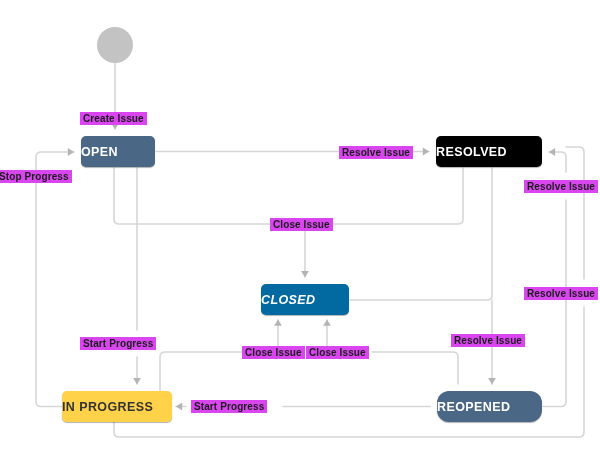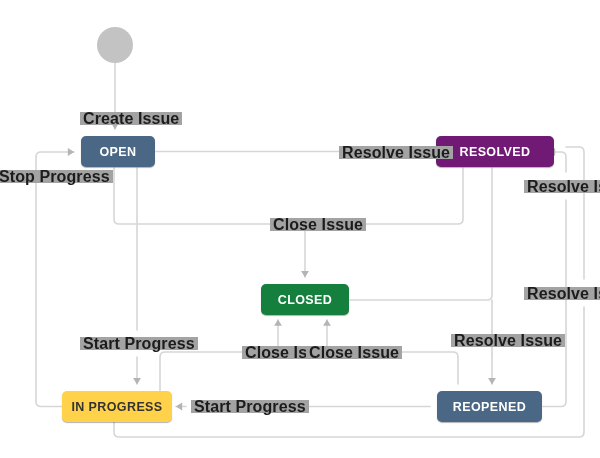--- a/index.html
+++ b/index.html
@@ -23,35 +23,34 @@
     left: 0;
     top: 0;
     width: 600px;
     height: 458px;
   }
   .node {
     position: absolute;
     box-sizing: border-box;
     display: flex;
     align-items: center;
-    justify-content: center;
     border-radius: 5px;
     font-size: 12.5px;
     font-weight: bold;
     letter-spacing: 0.4px;
     white-space: nowrap;
     box-shadow: 0 1px 1px rgba(0,0,0,0.30);
   }
   .edge-label {
     position: absolute;
-    font-size: 16px;
+    font-size: 10px;
     font-weight: bold;
     color: #1c1c1c;
     white-space: nowrap;
-    background: #a3a3a3;
+    background: #d946ef;
     padding: 0 3px;
     line-height: 13px;
     letter-spacing: 0.1px;
   }
   .start-node {
     position: absolute;
     border-radius: 50%;
     background: #c3c3c3;
   }
 </style>
@@ -112,33 +111,33 @@
       <path d="M186,406.5 L176,406.5" marker-end="url(#arrowLeft)"></path>
     </g>
   </svg>
 
   <div class="start-node" style="left: 97px; top: 27px; width: 36px; height: 36px; background: rgb(195, 195, 195);"></div>
 
   <div class="node" style="left: 81px; top: 136px; width: 74px; height: 31px; background: rgb(74, 103, 133); color: rgb(255, 255, 255);">
     <span>OPEN</span>
   </div>
 
-  <div class="node" style="left: 436px; top: 136px; width: 118px; height: 31px; background: #701a75; color: rgb(255, 255, 255);">
+  <div class="node" style="left: 436px; top: 136px; width: 106px; height: 31px; background: #000000; color: rgb(255, 255, 255);">
     <span>RESOLVED</span>
   </div>
 
-  <div class="node" style="left: 261px; top: 284px; width: 88px; height: 31px; background: #15803d; color: rgb(255, 255, 255);">
+  <div class="node" style="left: 261px; top: 284px; width: 88px; height: 31px; background: #0369a1; color: rgb(255, 255, 255); font-style: italic;">
     <span>CLOSED</span>
   </div>
 
   <div class="node" style="left: 62px; top: 391px; width: 110px; height: 31px; background: rgb(255, 210, 74); color: rgb(51, 51, 51);">
     <span>IN PROGRESS</span>
   </div>
 
-  <div class="node" style="left: 437px; top: 391px; width: 105px; height: 31px; background: rgb(74, 103, 133); color: rgb(255, 255, 255);">
+  <div class="node" style="left: 437px; top: 391px; width: 105px; height: 31px; background: rgb(74, 103, 133); color: rgb(255, 255, 255); border-radius: 12px;">
     <span>REOPENED</span>
   </div>
 
   <div class="edge-label" style="left: 80px; top: 112px;">Create Issue</div>
   <div class="edge-label" style="left: 339px; top: 146px;">Resolve Issue</div>
   <div class="edge-label" style="left: -4px; top: 170px;">Stop Progress</div>
   <div class="edge-label" style="left: 270px; top: 218px;">Close Issue</div>
   <div class="edge-label" style="left: 524px; top: 180px;">Resolve Issue</div>
   <div class="edge-label" style="left: 524px; top: 287px;">Resolve Issue</div>
   <div class="edge-label" style="left: 451px; top: 334px;">Resolve Issue</div>

